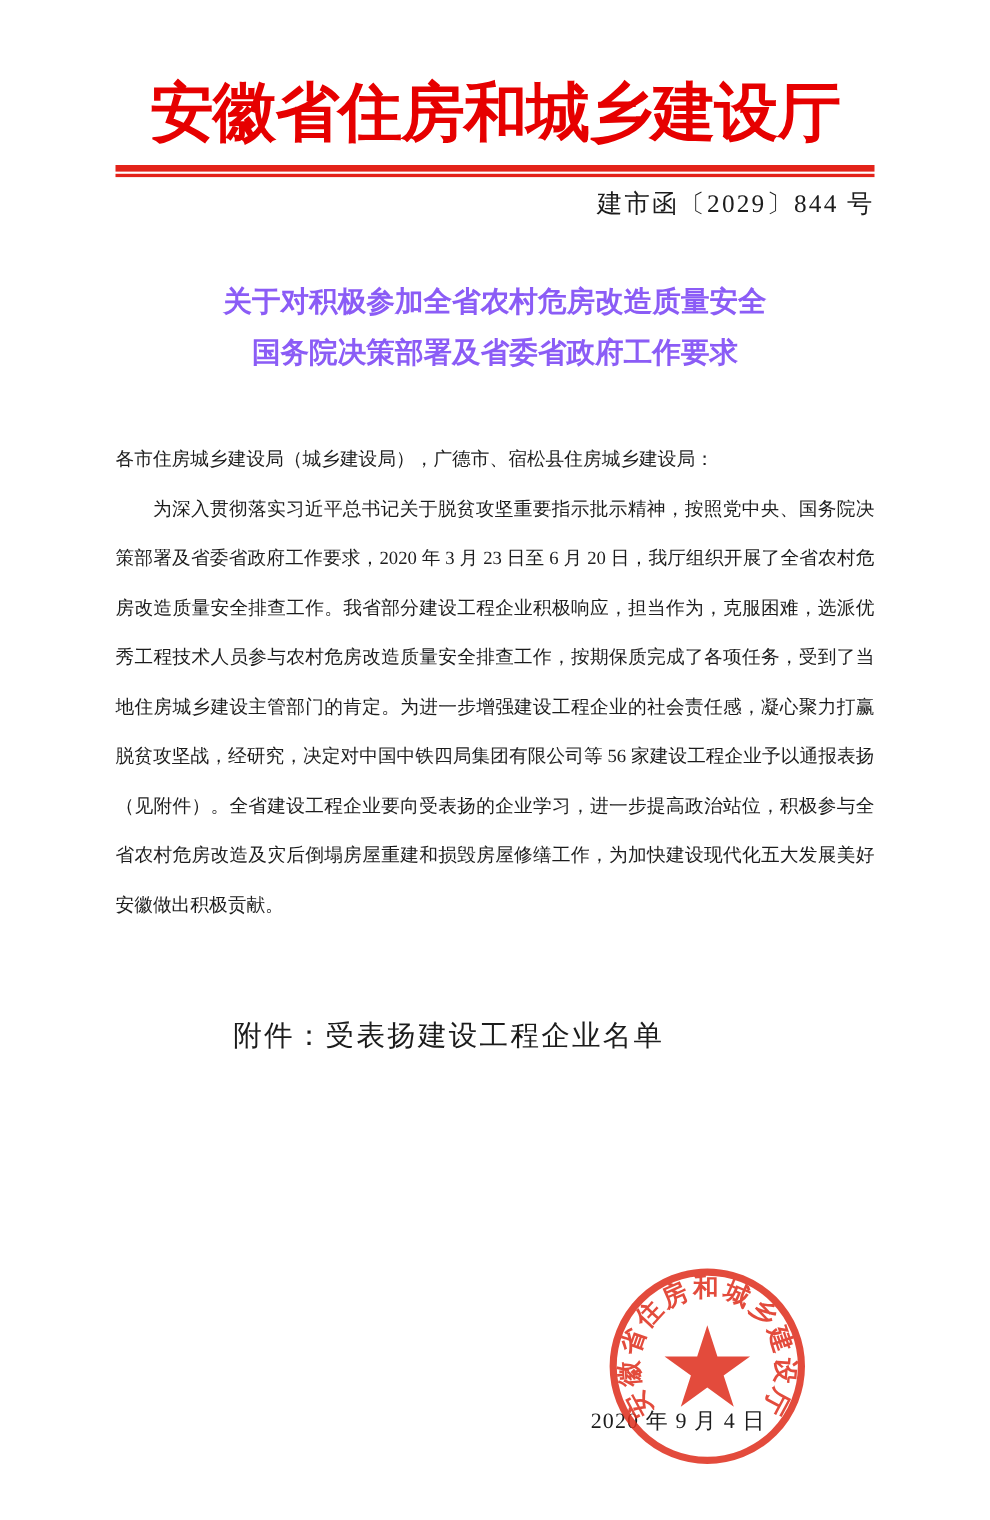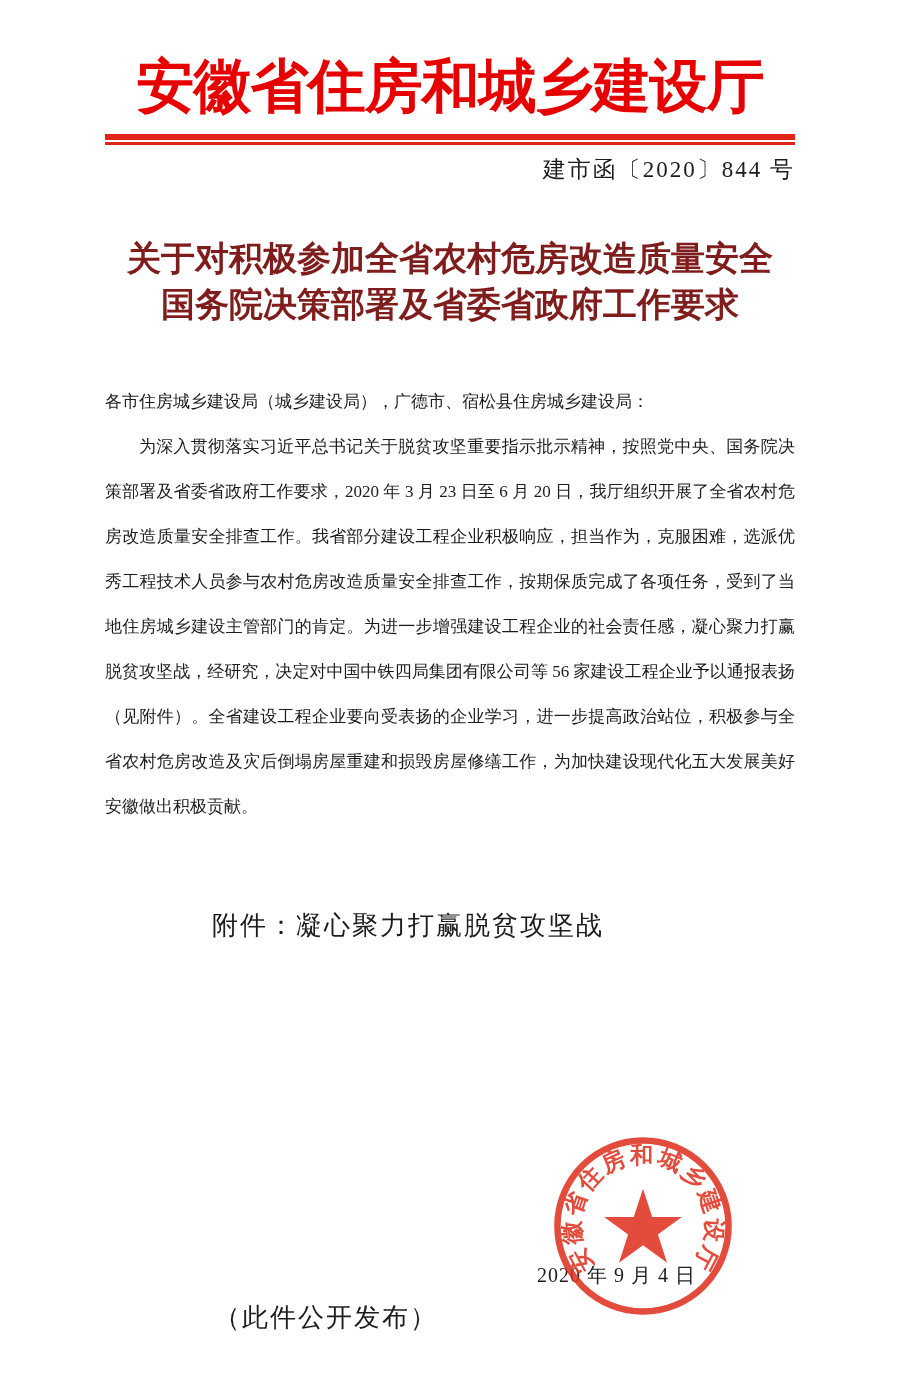--- a/index.html
+++ b/index.html
@@ -5,21 +5,21 @@
   html, body { margin: 0; padding: 0; }
   body {
     width: 900px;
     height: 1382px;
     background: #ffffff;
     position: relative;
     overflow: hidden;
     font-family: "Liberation Serif", "DejaVu Serif", serif;
     color: #1c1c1c;
   }
-  .page { position: absolute; inset: 0; }
+  .page { position: absolute; inset: 0; margin-top: 16px; }
 
   .masthead { padding-top: 46px; text-align: center; }
   .agency {
     font-size: 58px;
     font-weight: bold;
     color: #e60000;
     letter-spacing: -1px;
     line-height: 82px;
     white-space: nowrap;
   }
@@ -36,24 +36,24 @@
     text-align: right;
     font-size: 23px;
     line-height: 30px;
     letter-spacing: 2px;
   }
 
   .title {
     margin-top: 50px;
     text-align: center;
     font-weight: bold;
-    font-size: 34px;
+    font-size: 26px;
     line-height: 46px;
     font-family: "Liberation Sans", "DejaVu Sans", sans-serif;
-    color: #7f1d1d;
+    color: #8b5cf6;
   }
 
   .body-text {
     margin: 52px 105px 0 105px;
     font-size: 17px;
     line-height: 45px;
     text-align: justify;
     word-break: break-all;
   }
   .body-text p { margin: 0; }
@@ -100,37 +100,36 @@
 <body>
 
 <div class="page">
 
   <div class="masthead">
     <div class="agency">安徽省住房和城乡建设厅</div>
   </div>
 
   <div class="red-rule"></div>
 
-  <div class="docnum">建市函〔2020〕844 号</div>
+  <div class="docnum">建市函〔2029〕844 号</div>
 
   <div class="title">
     <div>关于对积极参加全省农村危房改造质量安全</div>
     <div>国务院决策部署及省委省政府工作要求</div>
   </div>
 
   <div class="body-text">
     <p class="salutation">各市住房城乡建设局（城乡建设局），广德市、宿松县住房城乡建设局：</p>
     <p class="para">为深入贯彻落实习近平总书记关于脱贫攻坚重要指示批示精神，按照党中央、国务院决策部署及省委省政府工作要求，2020 年 3 月 23 日至 6 月 20 日，我厅组织开展了全省农村危房改造质量安全排查工作。我省部分建设工程企业积极响应，担当作为，克服困难，选派优秀工程技术人员参与农村危房改造质量安全排查工作，按期保质完成了各项任务，受到了当地住房城乡建设主管部门的肯定。为进一步增强建设工程企业的社会责任感，凝心聚力打赢脱贫攻坚战，经研究，决定对中国中铁四局集团有限公司等 56 家建设工程企业予以通报表扬（见附件）。全省建设工程企业要向受表扬的企业学习，进一步提高政治站位，积极参与全省农村危房改造及灾后倒塌房屋重建和损毁房屋修缮工作，为加快建设现代化五大发展美好安徽做出积极贡献。</p>
   </div>
 
-  <div class="attachment">附件：凝心聚力打赢脱贫攻坚战</div>
+  <div class="attachment">附件：受表扬建设工程企业名单</div>
 
   <div class="date">2020 年 9 月 4 日</div>
 
-  <div class="footer-note">（此件公开发布）</div>
 
   <svg class="seal" viewBox="0 0 200 200" xmlns="http://www.w3.org/2000/svg" aria-hidden="true">
     <circle cx="100" cy="100" r="92" fill="none" stroke="#df3120" stroke-width="7"></circle>
     <polygon fill="#df3120" points="100,60 109.9,90.4 141.8,90.4 116,109.2 125.9,139.6 100,120.8 74.1,139.6 84,109.2 58.2,90.4 90.1,90.4"></polygon>
     <path id="sealArc" d="M 52 148 A 68 68 0 1 1 148 148" fill="none"></path>
     <text font-size="25" font-weight="bold" fill="#df3120" letter-spacing="3" font-family="Liberation Serif, DejaVu Serif, serif">
       <textPath href="#sealArc" startOffset="50%" text-anchor="middle">安徽省住房和城乡建设厅</textPath>
     </text>
   </svg>
 

